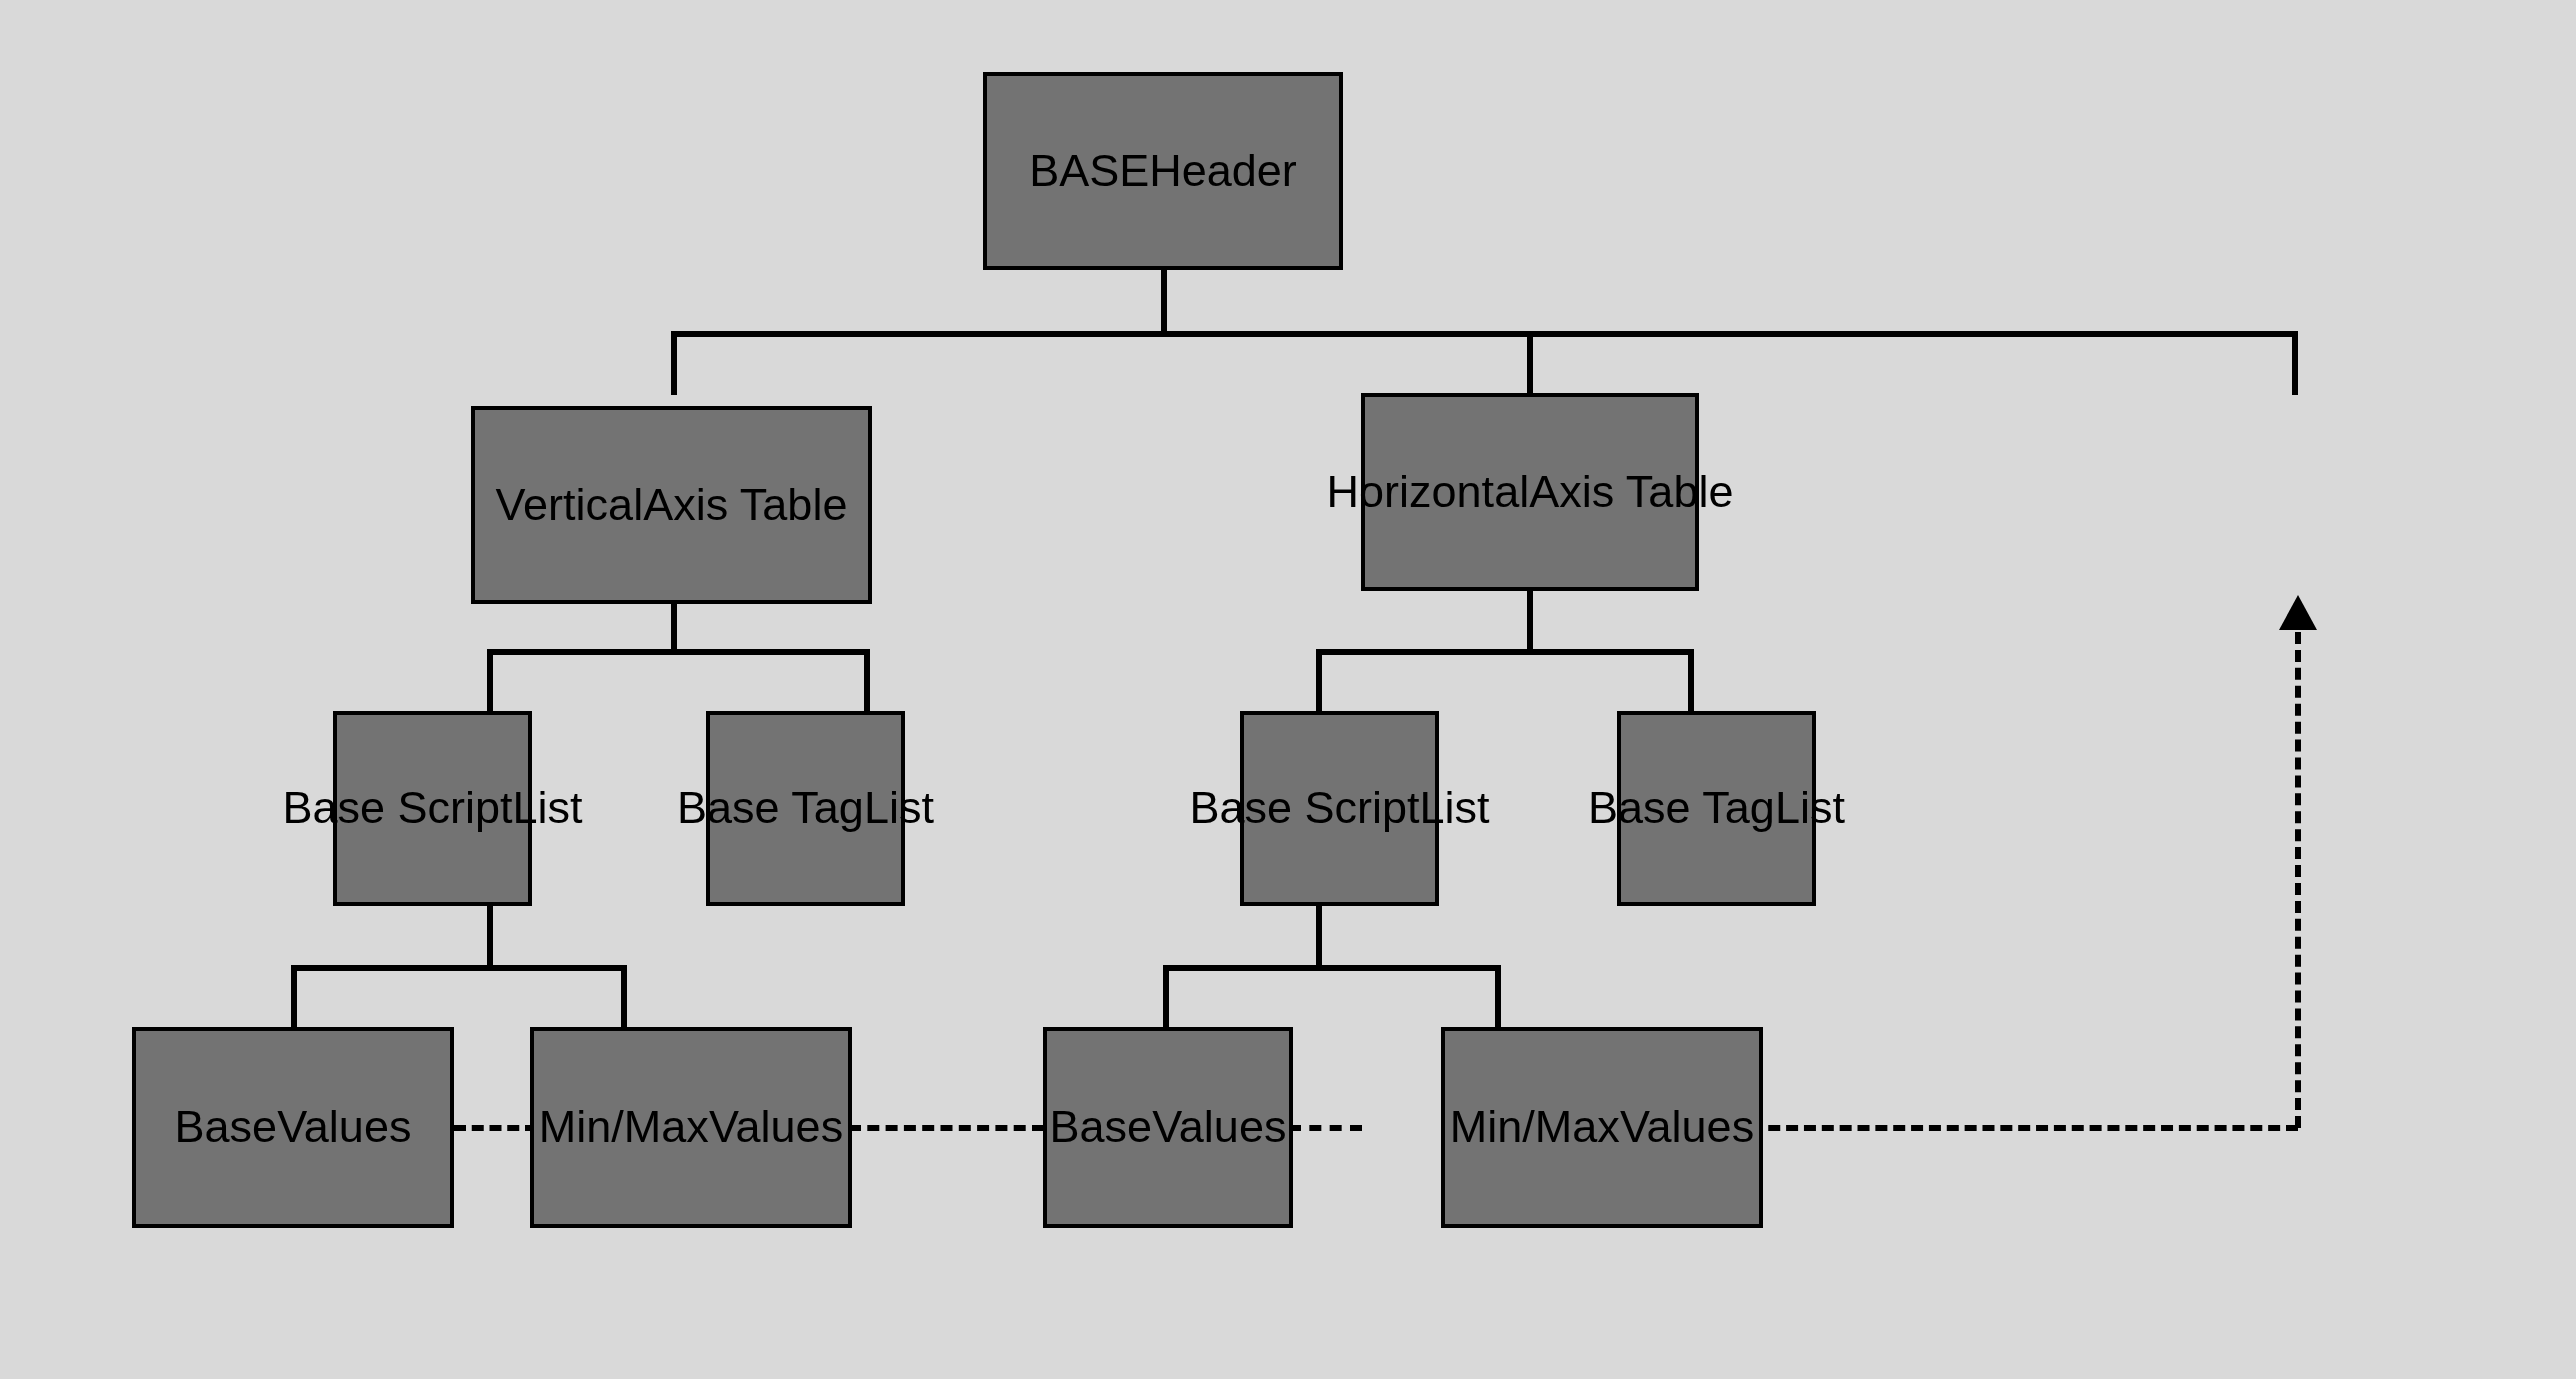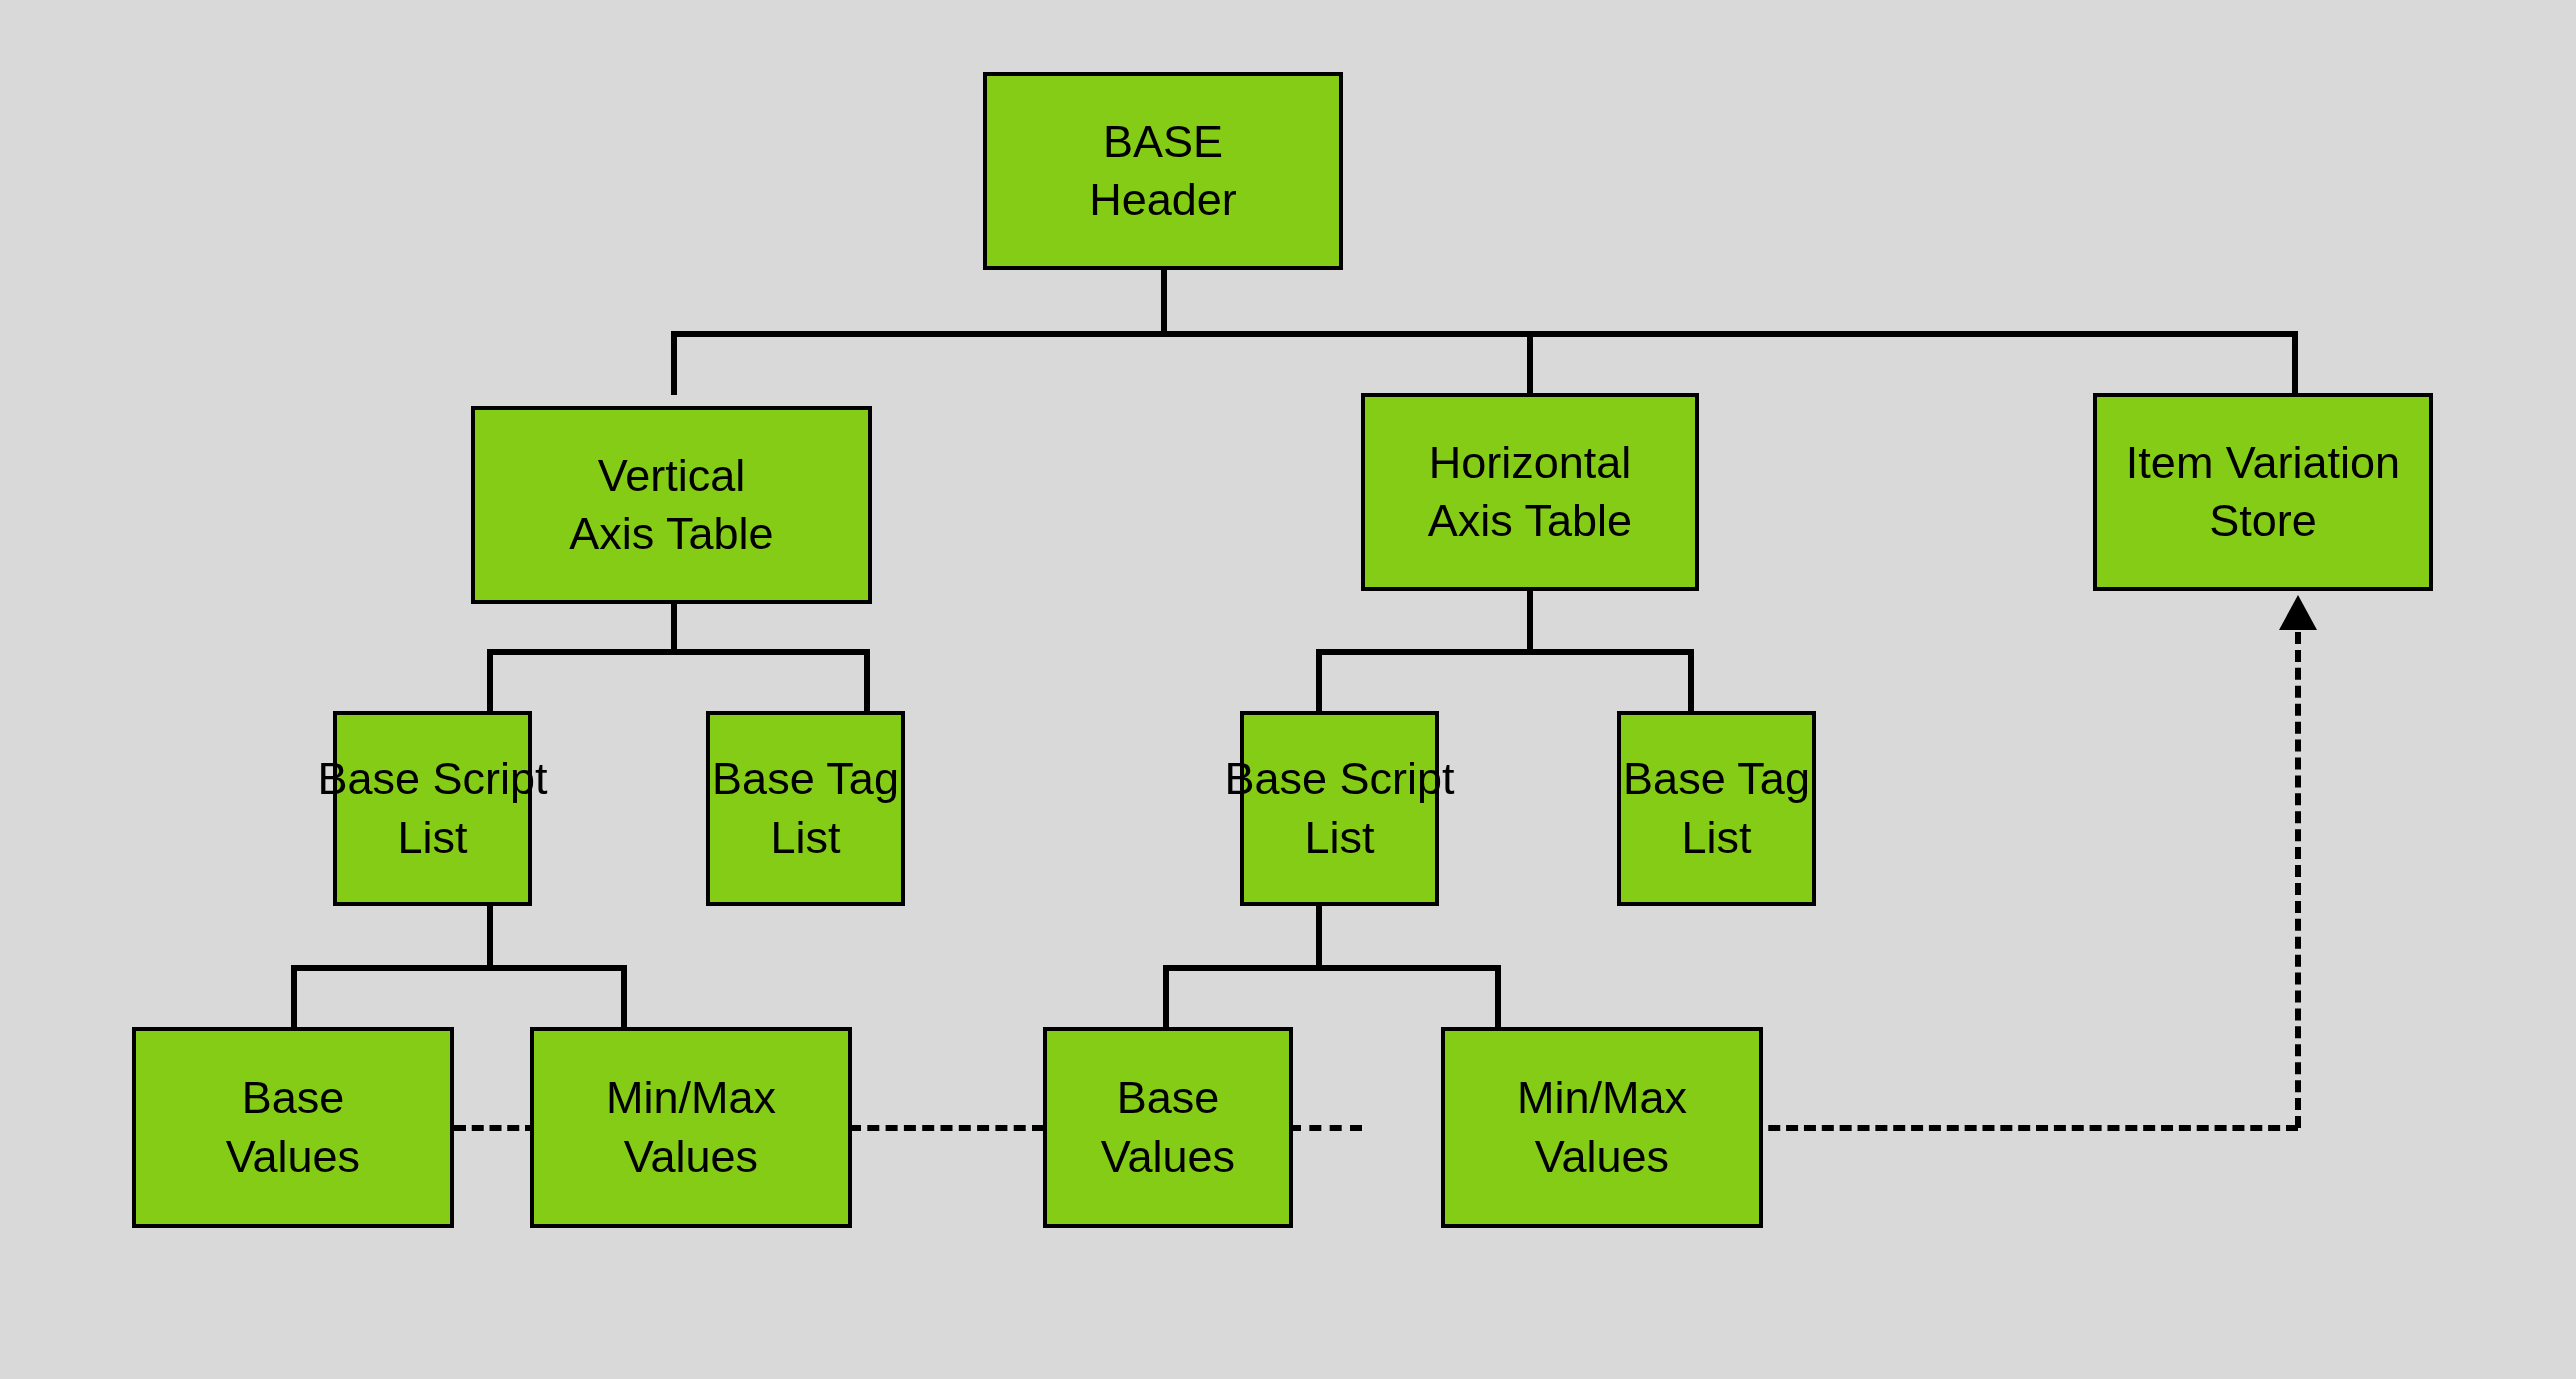--- a/index.html
+++ b/index.html
@@ -11,24 +11,24 @@
     position: relative;
     width: 2576px;
     height: 1380px;
     background: #d9d9d9;
     overflow: hidden;
     font-family: "Liberation Sans", "DejaVu Sans", sans-serif;
   }
   .node {
     position: absolute;
     box-sizing: border-box;
-    background: #84cc16;
+    background: #737373;
     border: 4.6px solid #000000;
     display: flex;
-    flex-direction: column;
+    flex-direction: row;
     align-items: center;
     justify-content: center;
     text-align: center;
     color: #000000;
     font-size: 45px;
     line-height: 1.30;
     letter-spacing: 0px;
     z-index: 3;
   }
   .node .ln { display: block; white-space: nowrap; }
@@ -110,24 +110,20 @@
   <div class="node" style="left:471px; top:393px; width:401px; height:198px;margin-top:13px;">
     <span class="ln">Vertical</span>
     <span class="ln">Axis Table</span>
   </div>
 
   <div class="node" style="left:1361px; top:393px; width:338px; height:198px;">
     <span class="ln">Horizontal</span>
     <span class="ln">Axis Table</span>
   </div>
 
-  <div class="node" style="left:2093px; top:393px; width:340px; height:198px;">
-    <span class="ln">Item Variation</span>
-    <span class="ln">Store</span>
-  </div>
 
   <div class="node" style="left:333px; top:711px; width:199px; height:195px;">
     <span class="ln">Base Script</span>
     <span class="ln">List</span>
   </div>
 
   <div class="node" style="left:706px; top:711px; width:199px; height:195px;">
     <span class="ln">Base Tag</span>
     <span class="ln">List</span>
   </div>

